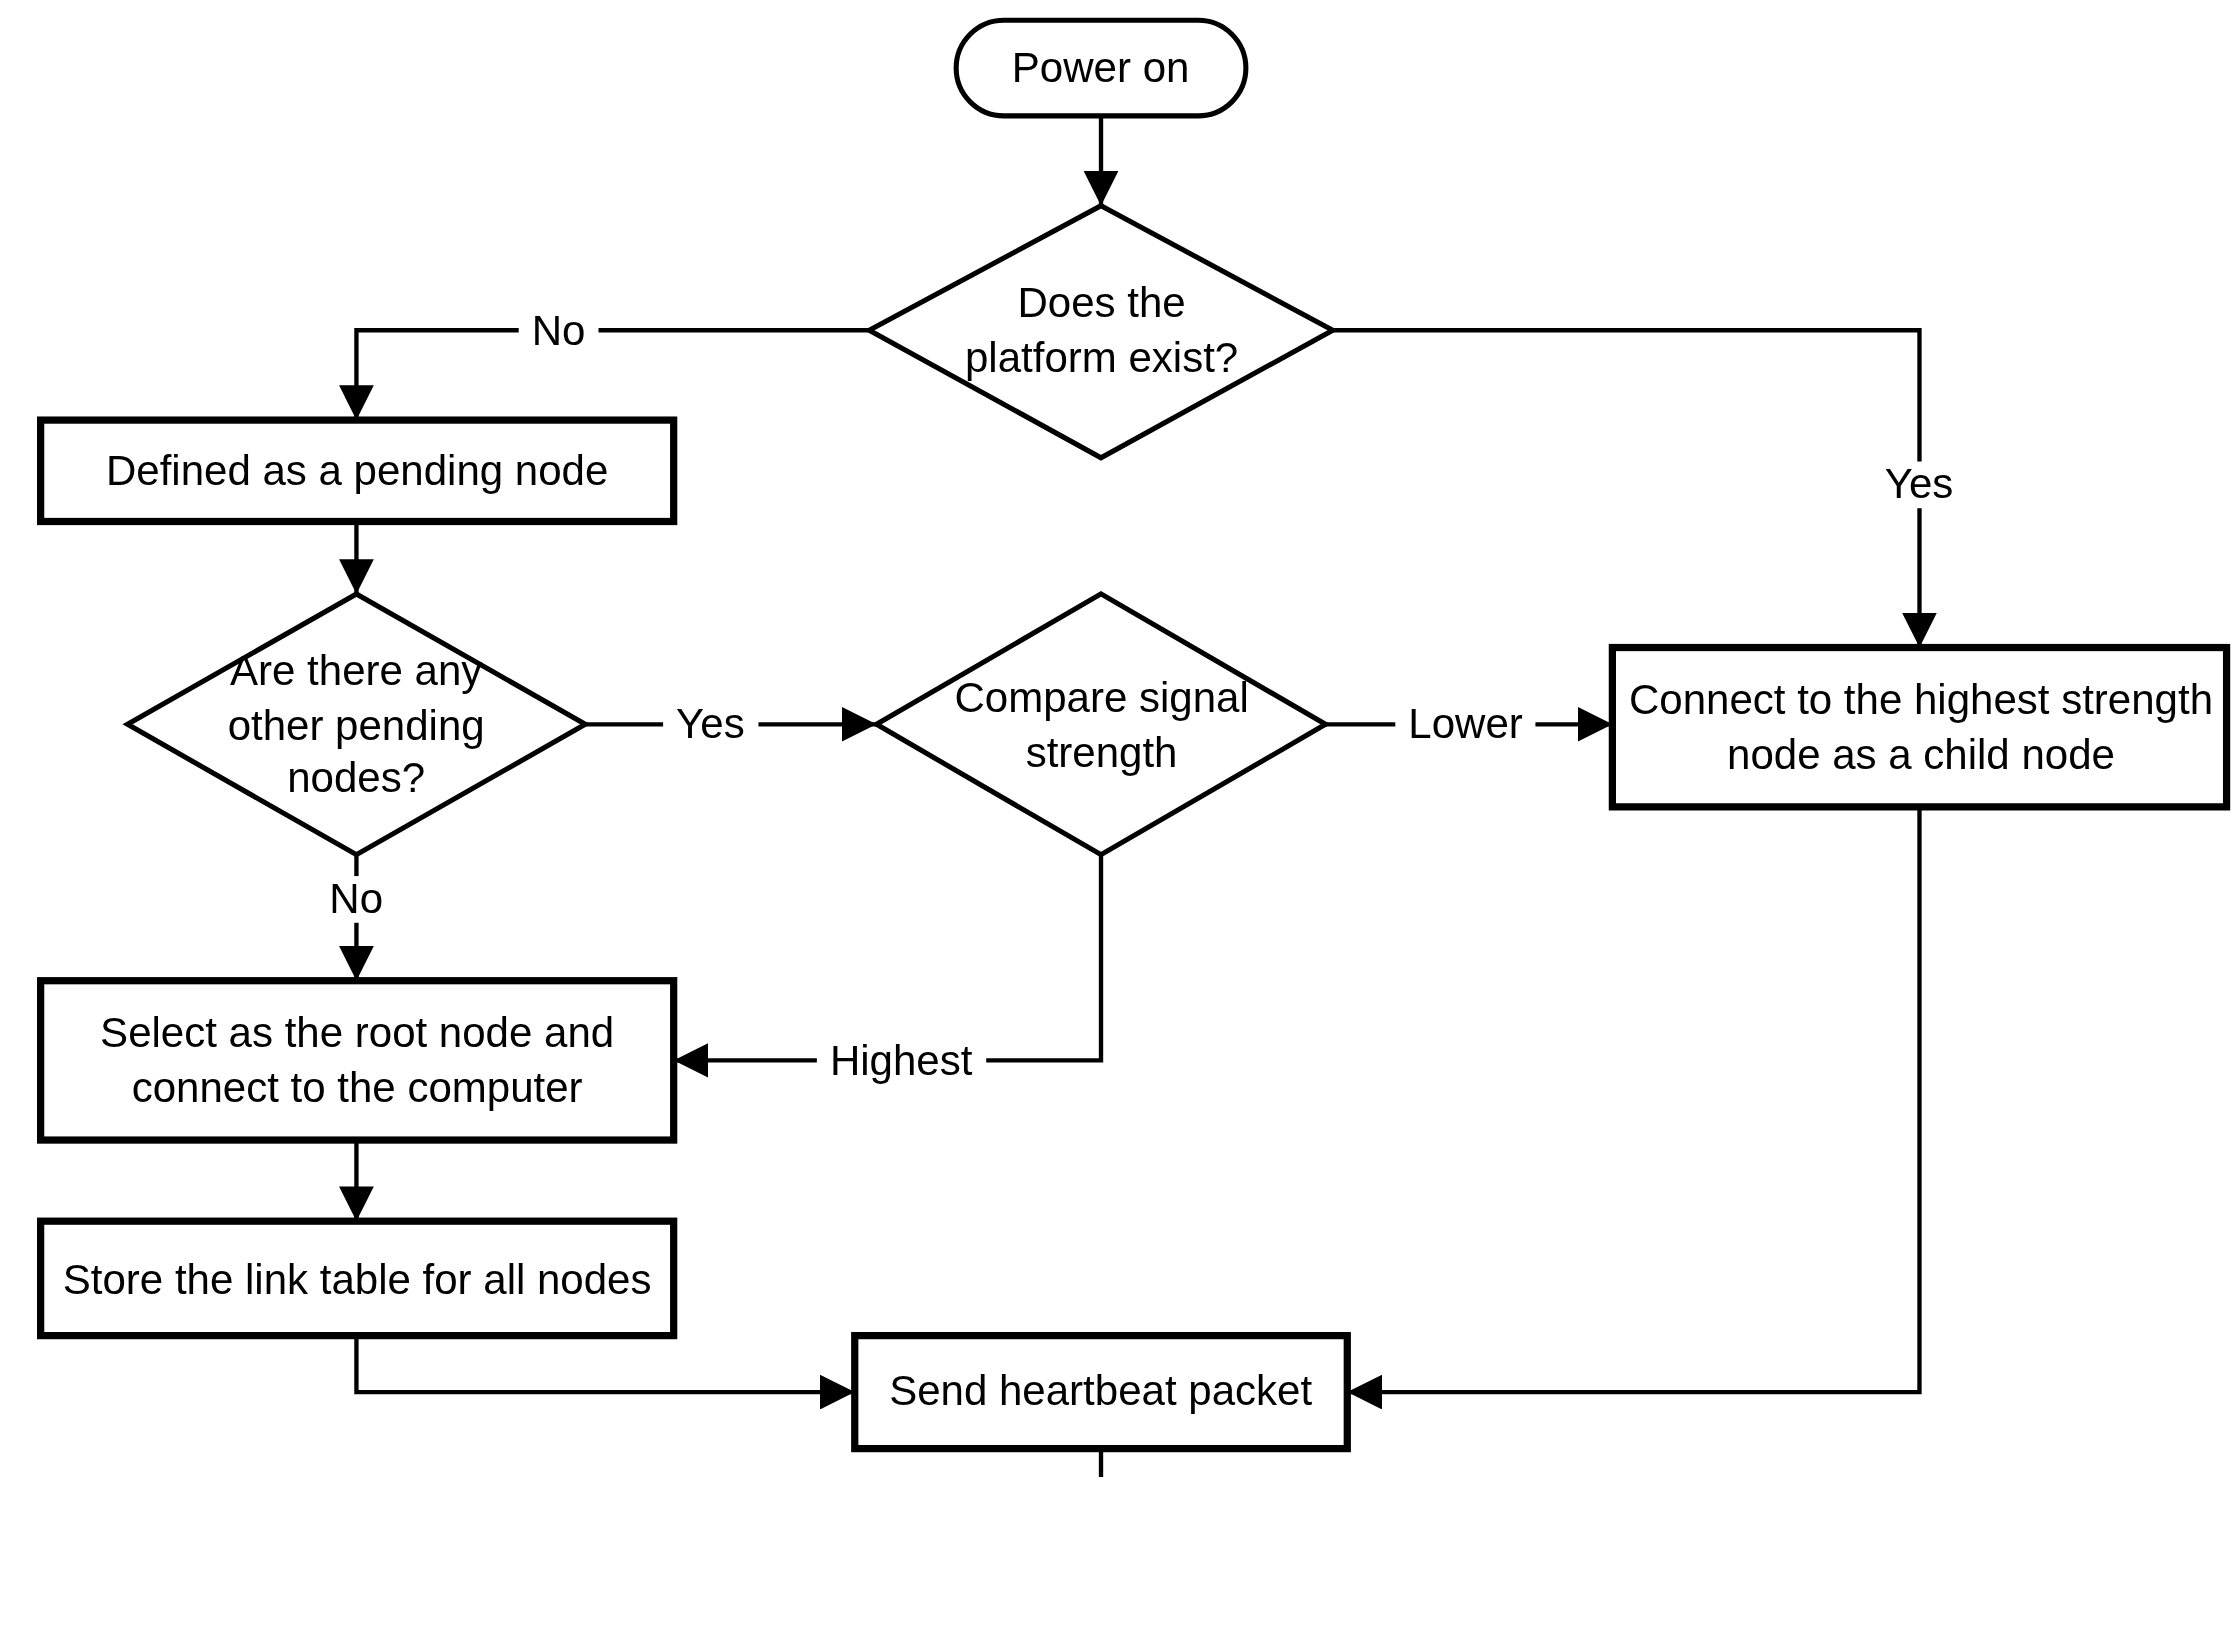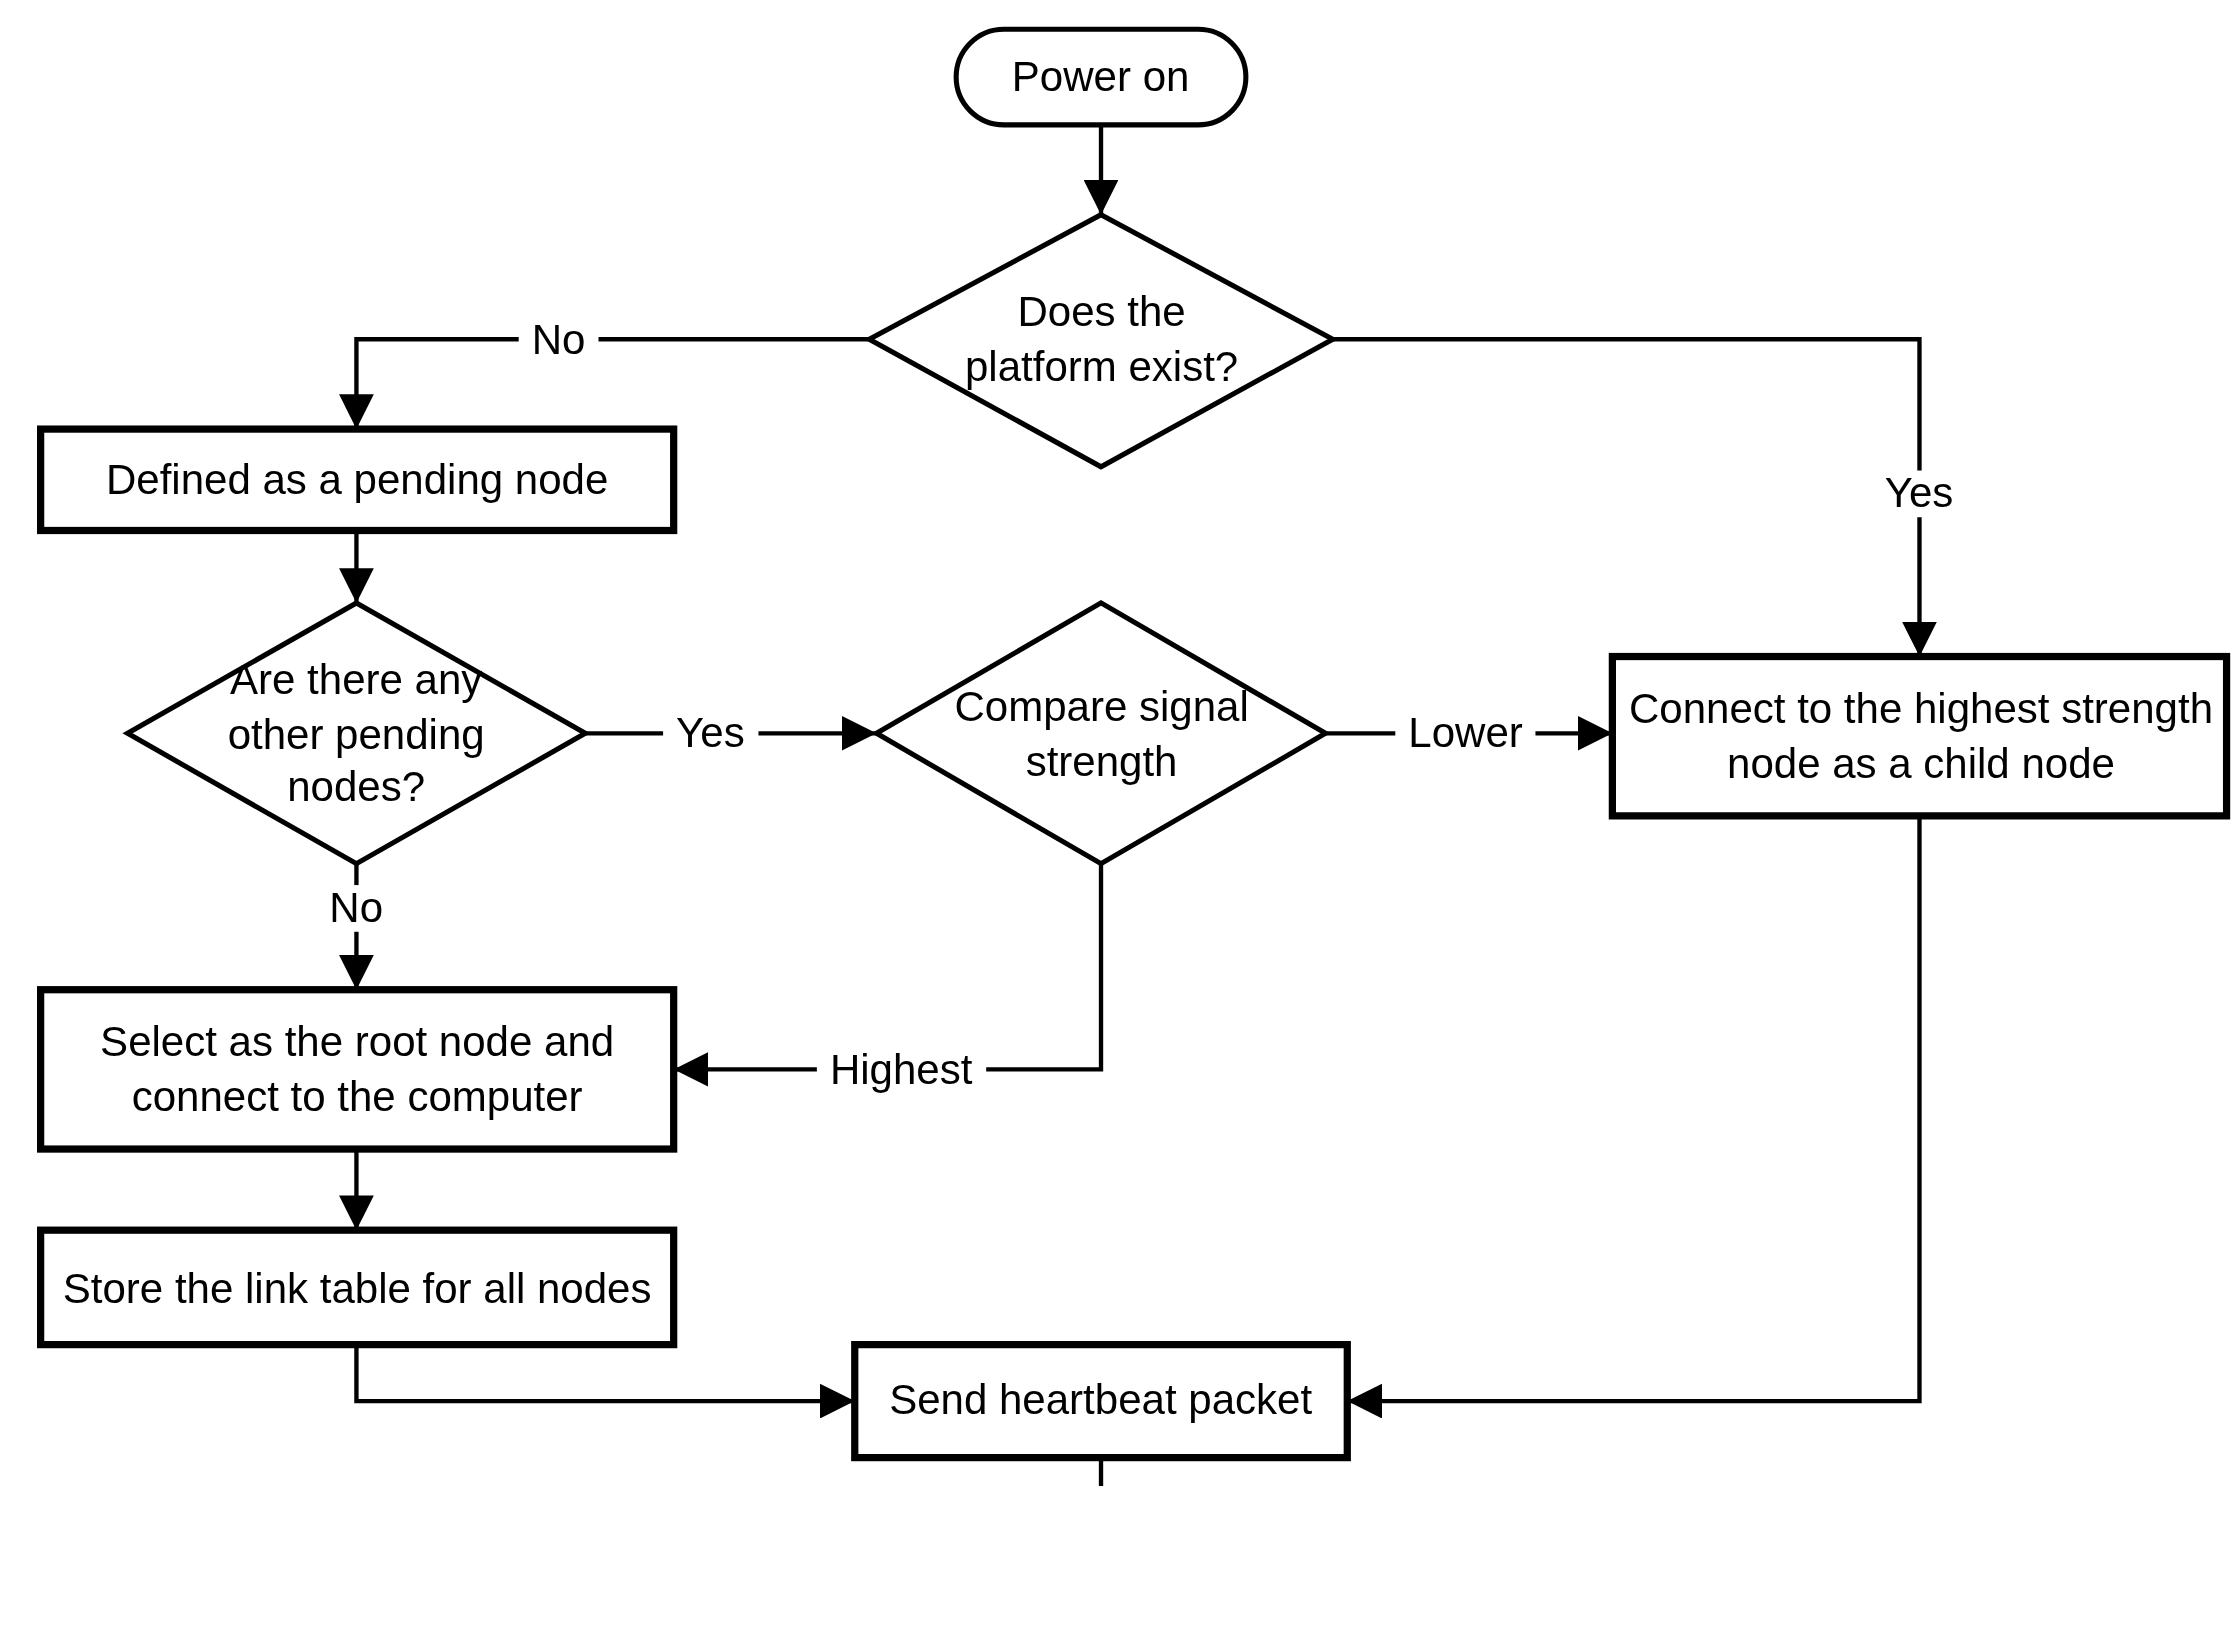--- a/index.html
+++ b/index.html
@@ -5,21 +5,20 @@
   html, body {
     margin: 0;
     padding: 0;
     background: #ffffff;
   }
   .stage {
     width: 2239px;
     height: 1477px;
     background: #ffffff;
     overflow: hidden;
-    margin-top: 9px;
   }
   .canvas {
     position: relative;
     width: 1150px;
     height: 847px;
     background: #ffffff;
     color: #000000;
     font-family: "Liberation Sans", sans-serif;
     transform: scale(1.9463);
     transform-origin: 0 0;

